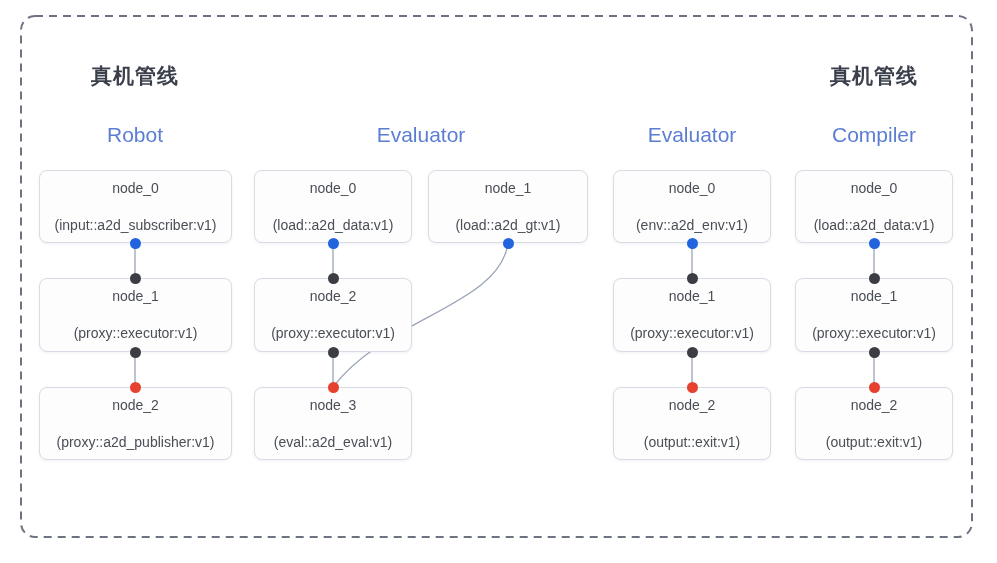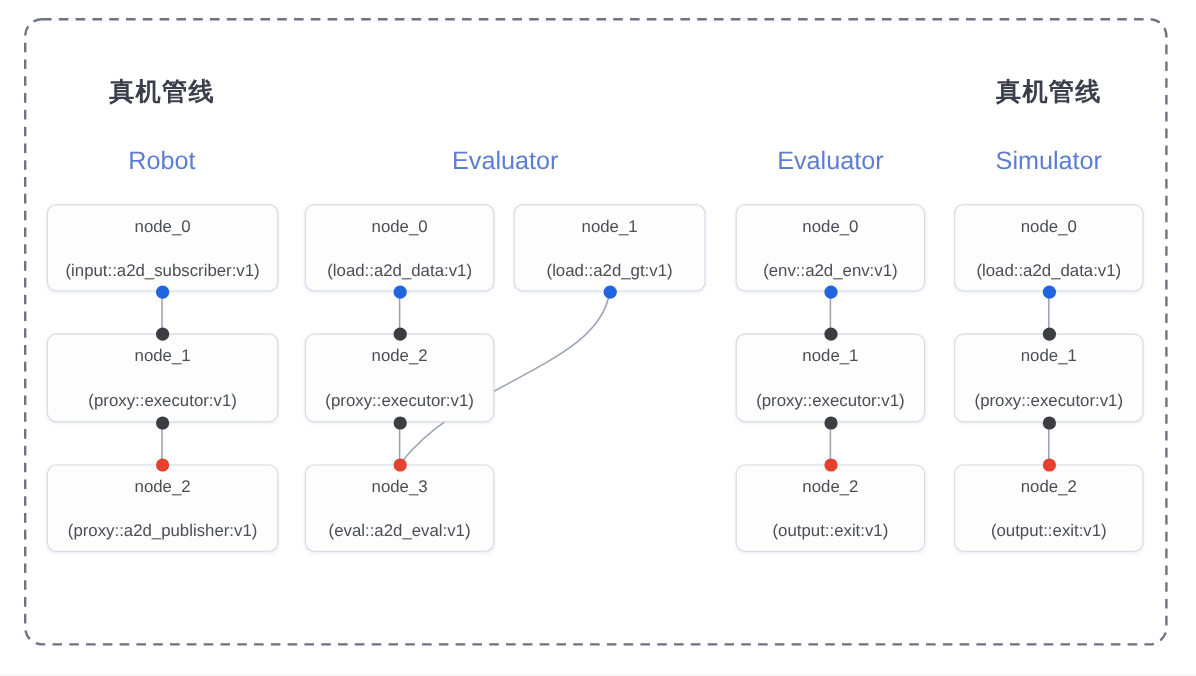--- a/index.html
+++ b/index.html
@@ -63,21 +63,21 @@
 
     <path class="edge" d="M874 243 V278"></path>
     <path class="edge" d="M874 352 V387"></path>
   </svg>
 
   <div class="hdr zh h1">真机管线</div>
   <div class="hdr en h1">Robot</div>
   <div class="hdr en h2">Evaluator</div>
   <div class="hdr en h3">Evaluator</div>
   <div class="hdr zh h4">真机管线</div>
-  <div class="hdr en h4">Simulator</div>
+  <div class="hdr en h4">Compiler</div>
 
   <div class="node c1 r1">
     <div class="nname">node_0</div>
     <div class="ntype">(input::a2d_subscriber:v1)</div>
   </div>
   <div class="node c1 r2">
     <div class="nname">node_1</div>
     <div class="ntype">(proxy::executor:v1)</div>
   </div>
   <div class="node c1 r3">

